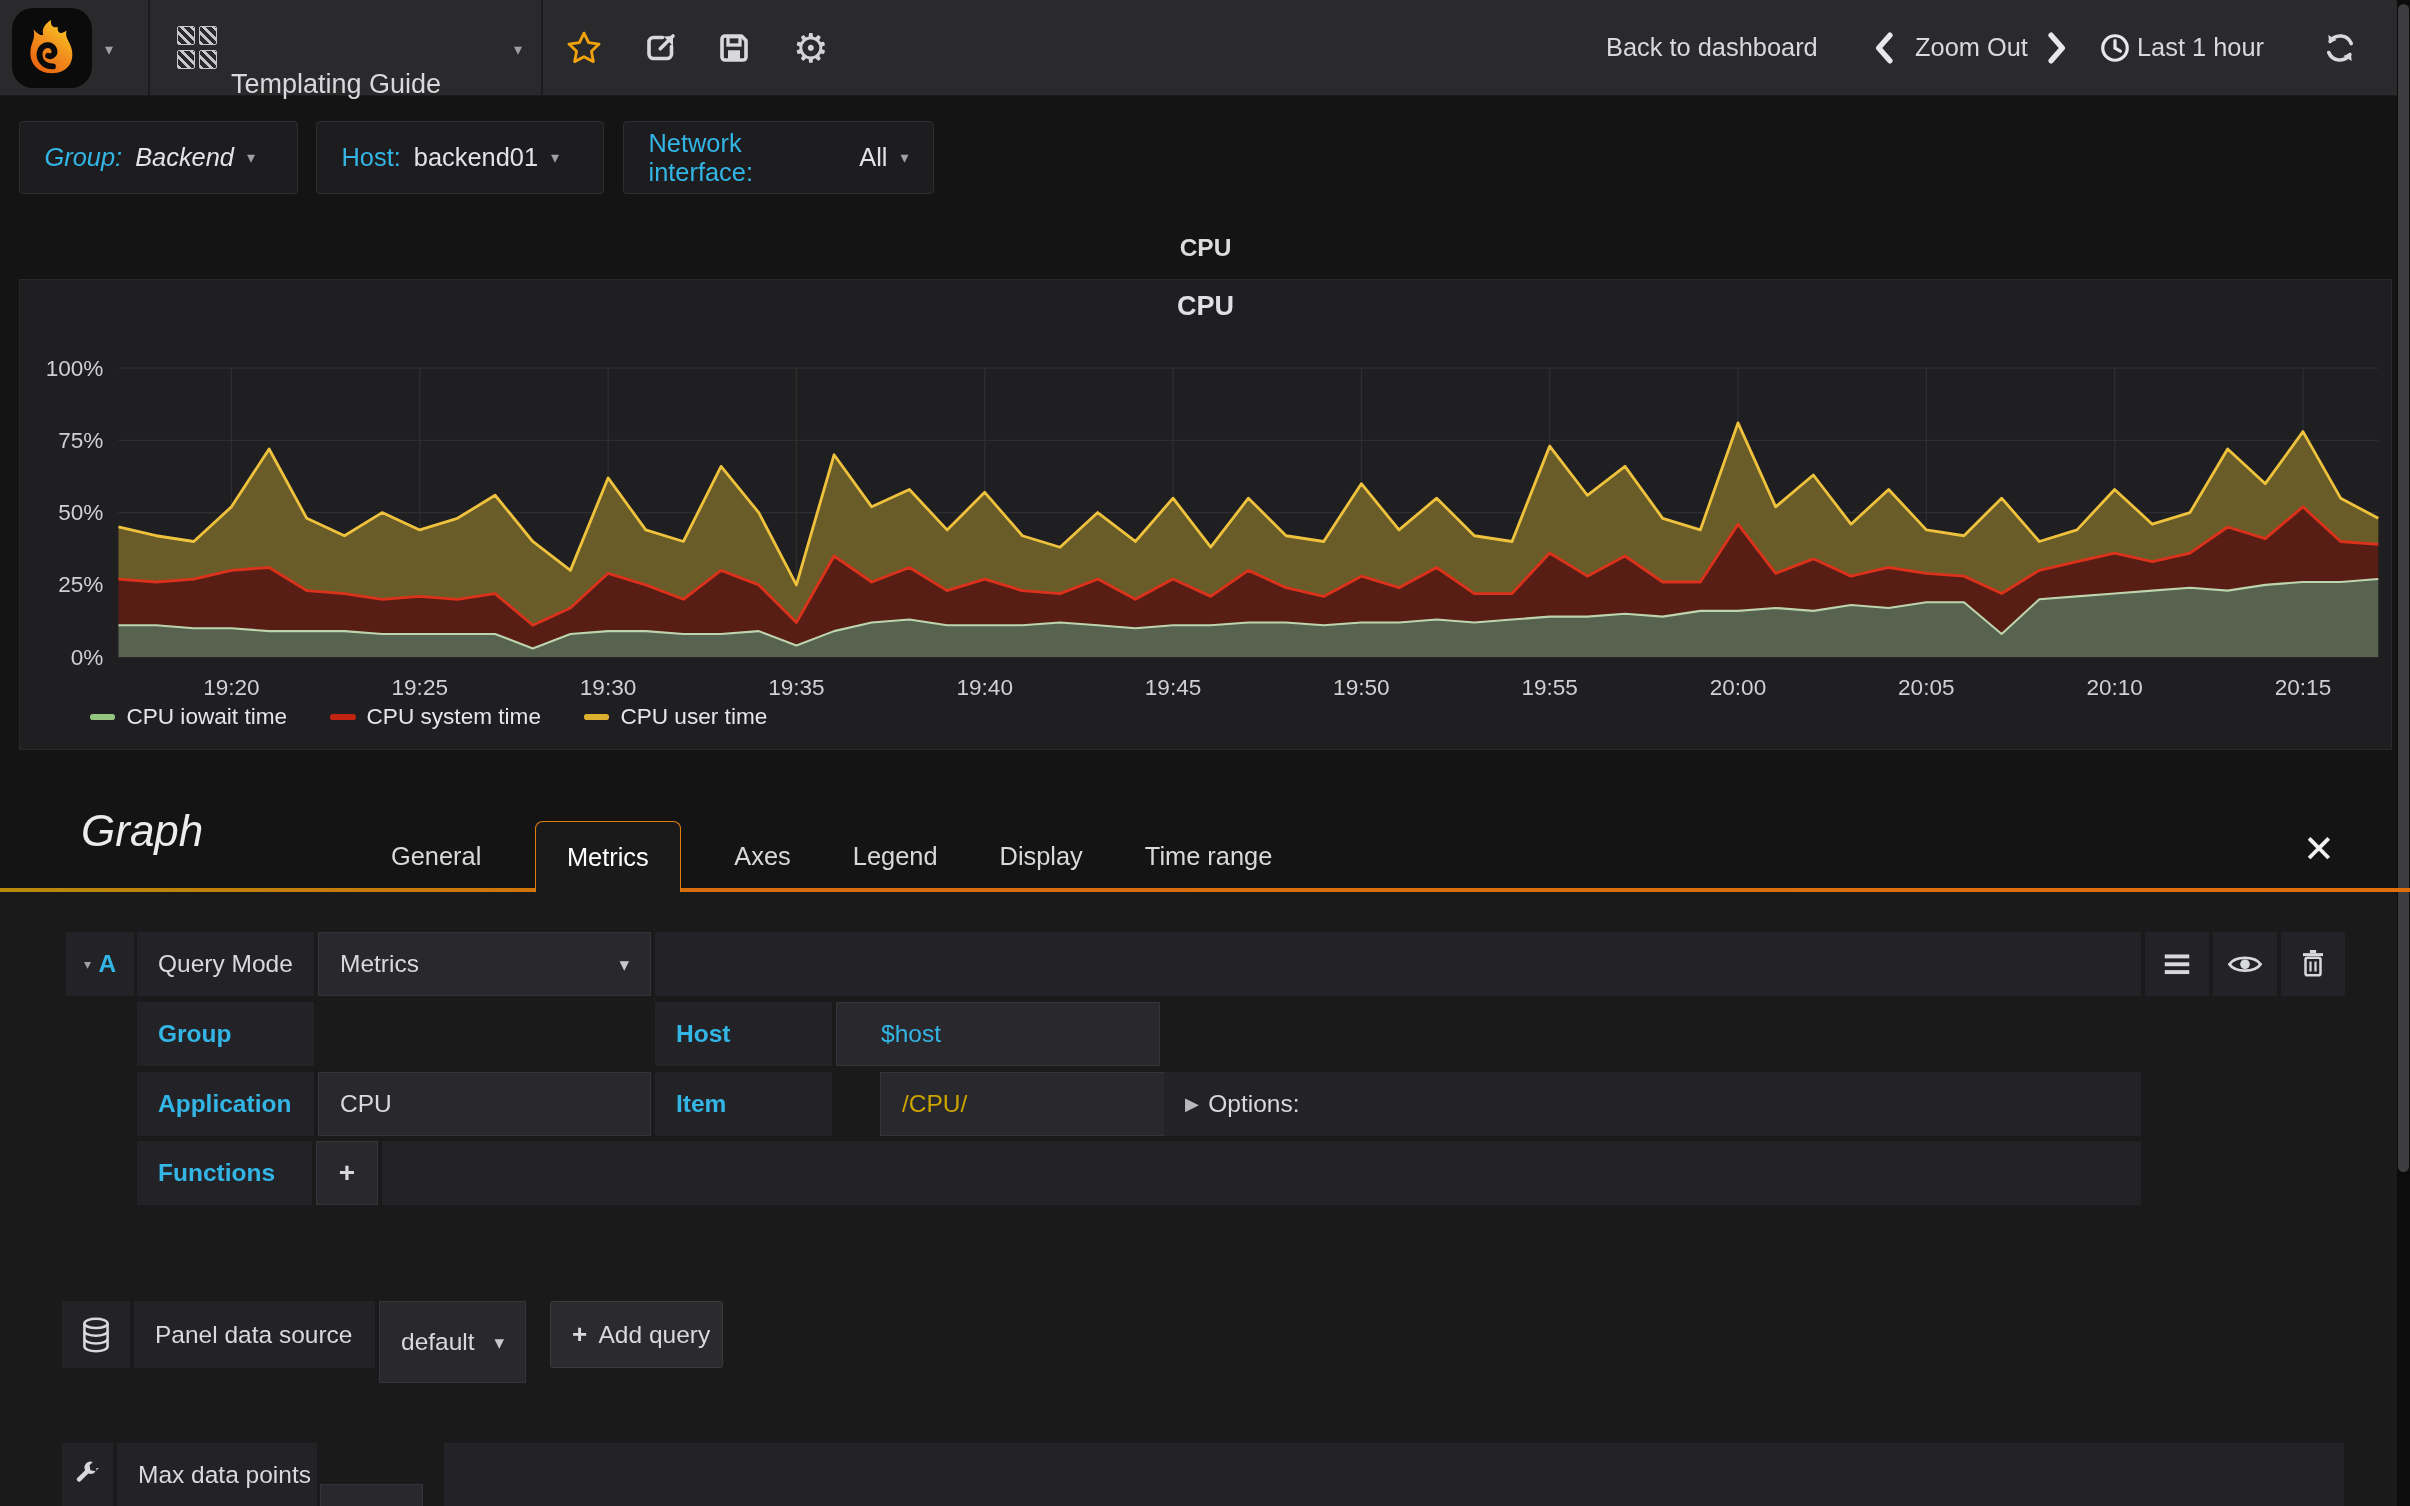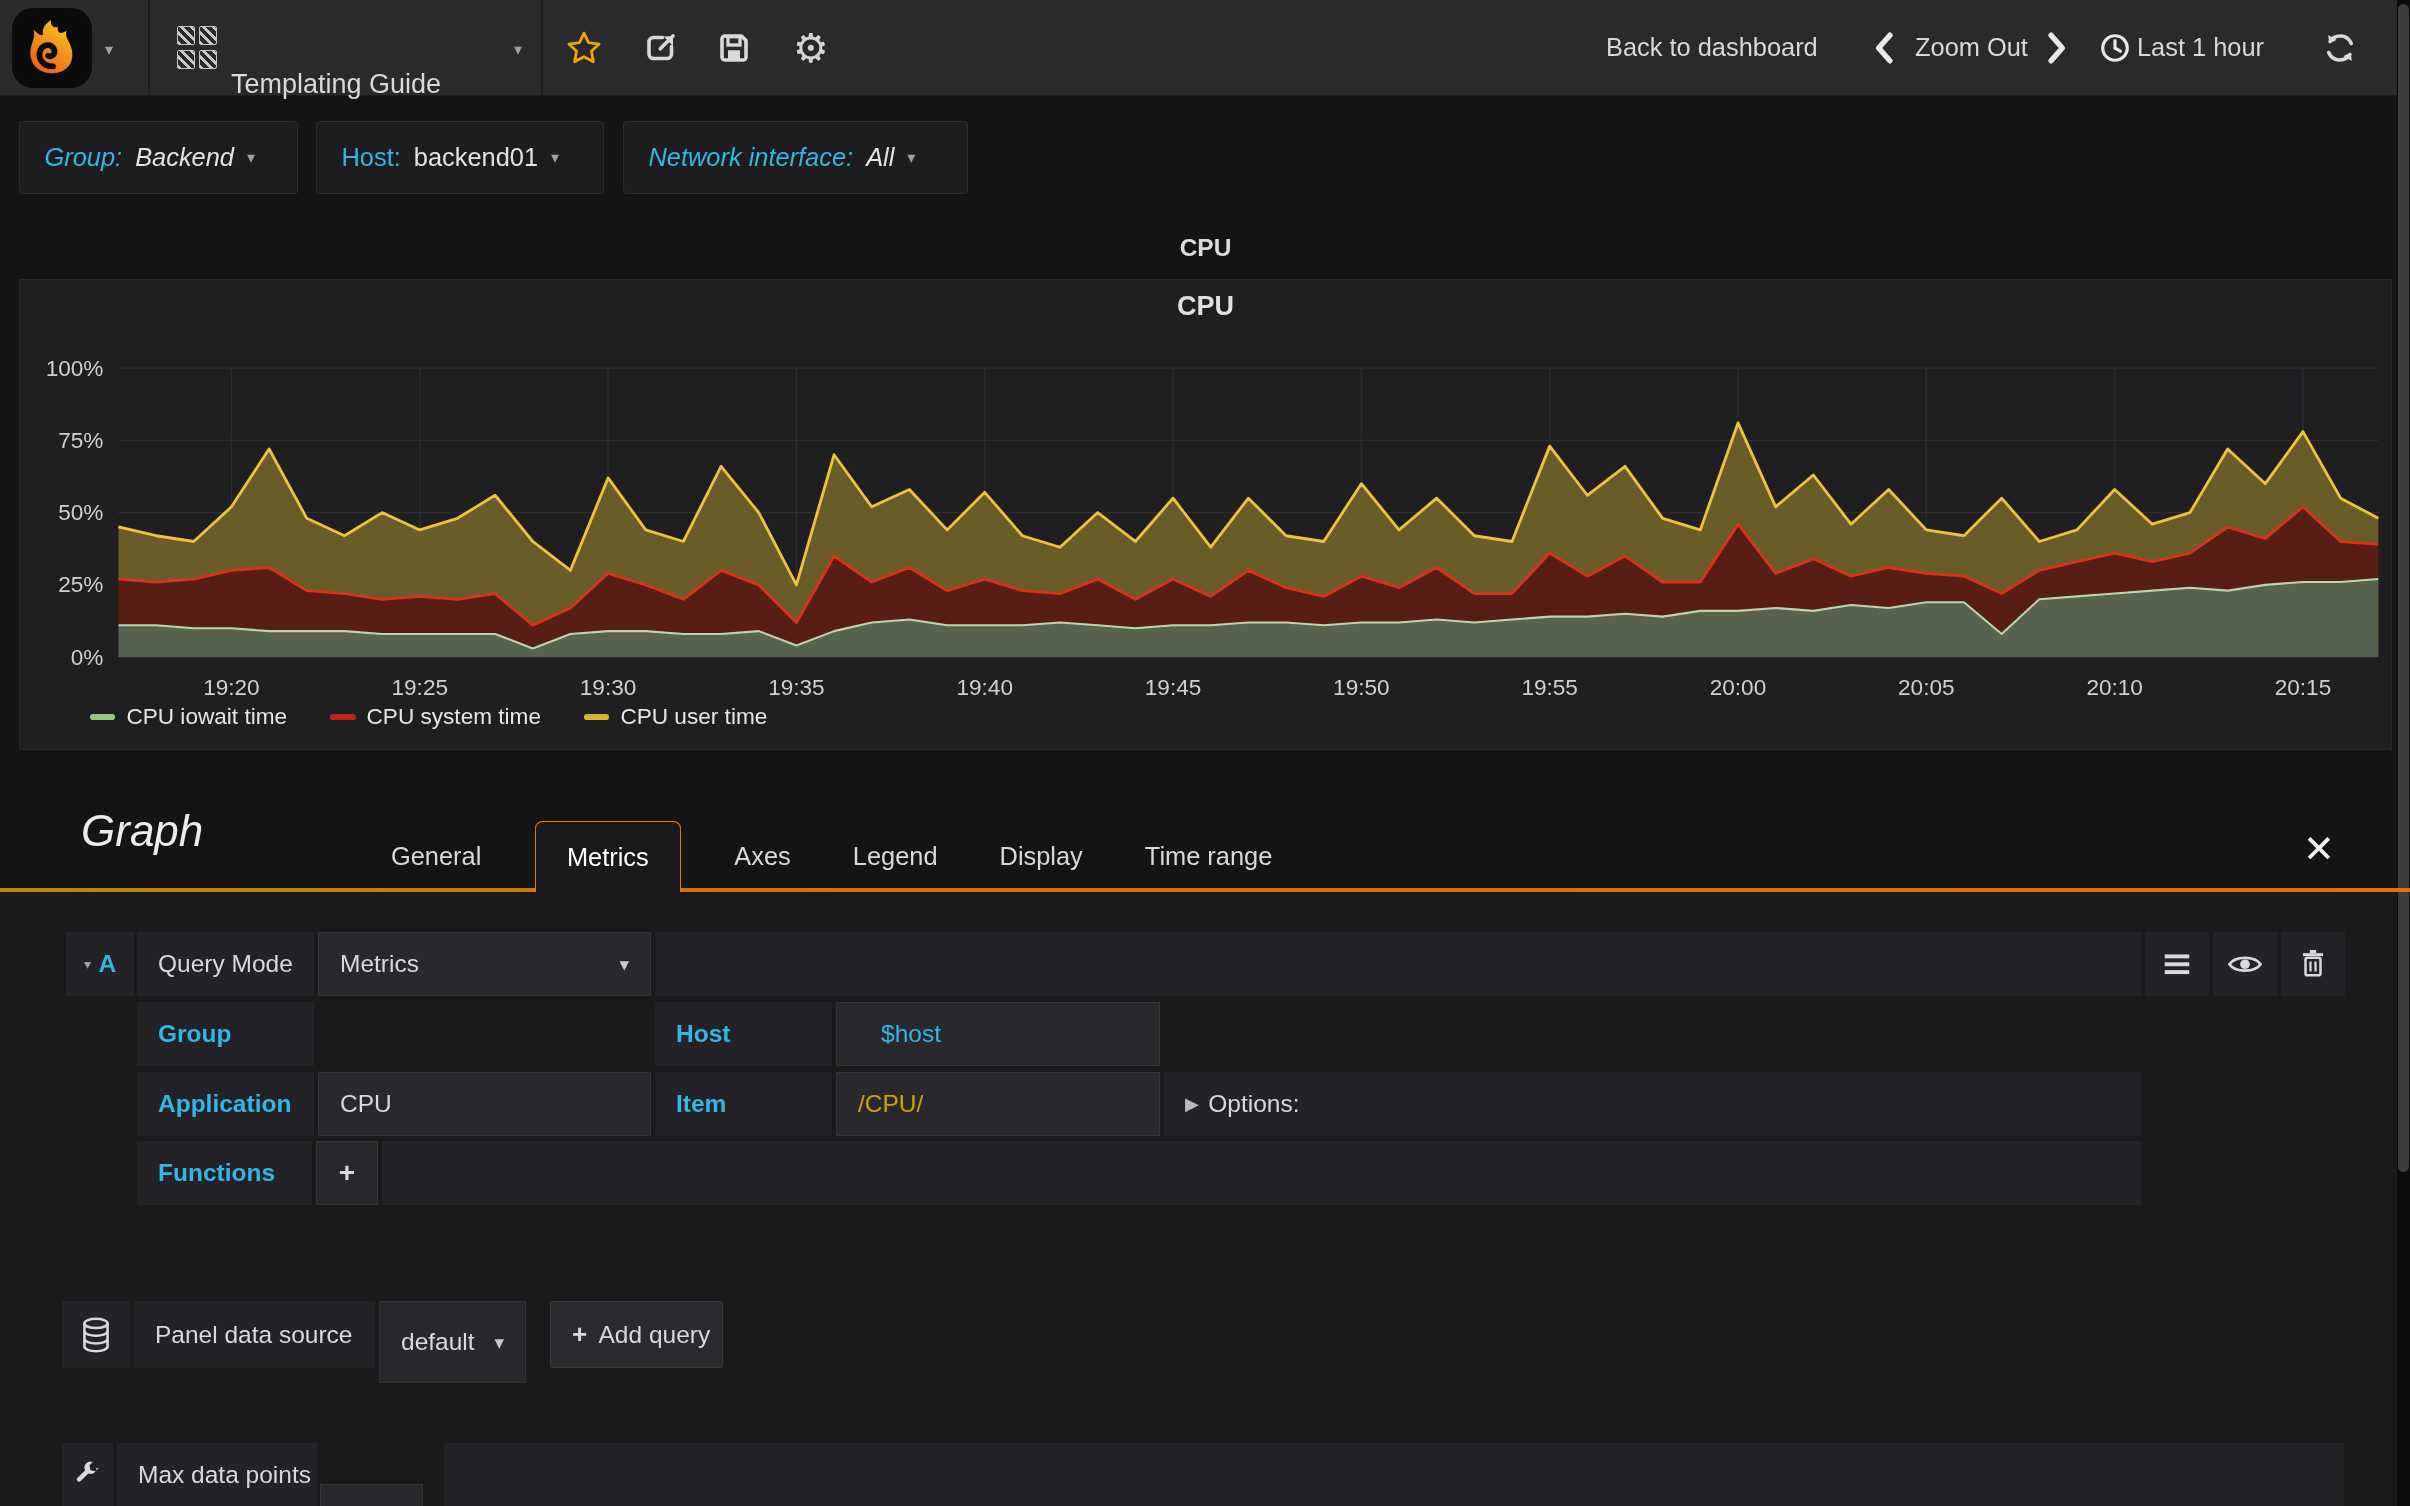--- a/index.html
+++ b/index.html
@@ -34,21 +34,21 @@
   .tab.active{background:#1a1a1b;border:1.9px solid #e07c0e;border-bottom:none;border-radius:7.5px 7.5px 0 0;color:#fff;margin:0 22.6px;}
   .tab-line{position:absolute;left:0;top:888px;width:2411px;height:3.8px;background:linear-gradient(90deg,#b78a0a,#d96d0d 30%,#e06f0e);z-index:1;}
   .close-x{position:absolute;left:2303px;top:827px;font-size:38px;color:#f2f2f4;font-weight:bold;}
   .editor-body{position:absolute;left:0;top:892px;width:2411px;height:615px;background:#1a1a1b;}
   
   .cell{position:absolute;height:64px;background:#232327;color:#d8d9da;font-size:24.5px;display:flex;align-items:center;
     padding:0 21px;box-sizing:border-box;white-space:nowrap;}
   .cell-center{justify-content:center;padding:0;}
   .cell-input{background:#29292d;border:0.9px solid #353539;}
   .lbl-blue{color:#33b5e5;font-weight:bold;}
-  .gold{color:#cca300;}
+  .gold{color:#cca300;margin-left:44px;}
   .dd-caret{margin-left:auto;color:#c9c9cb;font-size:19px;}
   .btn{background:#2b2b2f;border:0.9px solid #3a3a3e;border-radius:2.8px;}
   .placeholder{color:#77777d;}
   svg{display:block;}
   .stroke-ic{stroke:#d8d9da;fill:none;stroke-width:2.4;stroke-linecap:round;stroke-linejoin:round;}
   
   .sb-track{position:absolute;left:2397px;top:0;width:13px;height:1507px;background:#0c0c0d;}
   .sb-thumb{position:absolute;left:2398px;top:3.8px;width:11.3px;height:1168px;background:#3d3d40;border-radius:6.6px;}
 </style>
 </head>
@@ -138,21 +138,21 @@
   <div class="var-box" style="left:19px;width:279px;font-style:italic;">
     <span class="var-label">Group:</span>
     <span class="var-value">Backend</span>
     <span class="caret">▾</span>
   </div>
   <div class="var-box" style="left:316px;width:288px;">
     <span class="var-label">Host:</span>
     <span class="var-value">backend01</span>
     <span class="caret">▾</span>
   </div>
-  <div class="var-box" style="left:623px;width:345px;font-style:italic;">
+  <div class="var-box" style="left:623px;width:311px;">
     <span class="var-label">Network interface:</span>
     <span class="var-value">All</span>
     <span class="caret">▾</span>
   </div>
 
   <div class="panel-outer-title">CPU</div>
   <div class="panel">
     <div class="panel-inner-title">CPU</div>
     <svg id="chart-svg" class="abs" style="left:9.4px;top:56px;" width="2354" height="372" viewBox="0 0 2500 395">
         <line x1="95" y1="341" x2="2495" y2="341" stroke="#2e2e31" stroke-width="1.4"></line>

